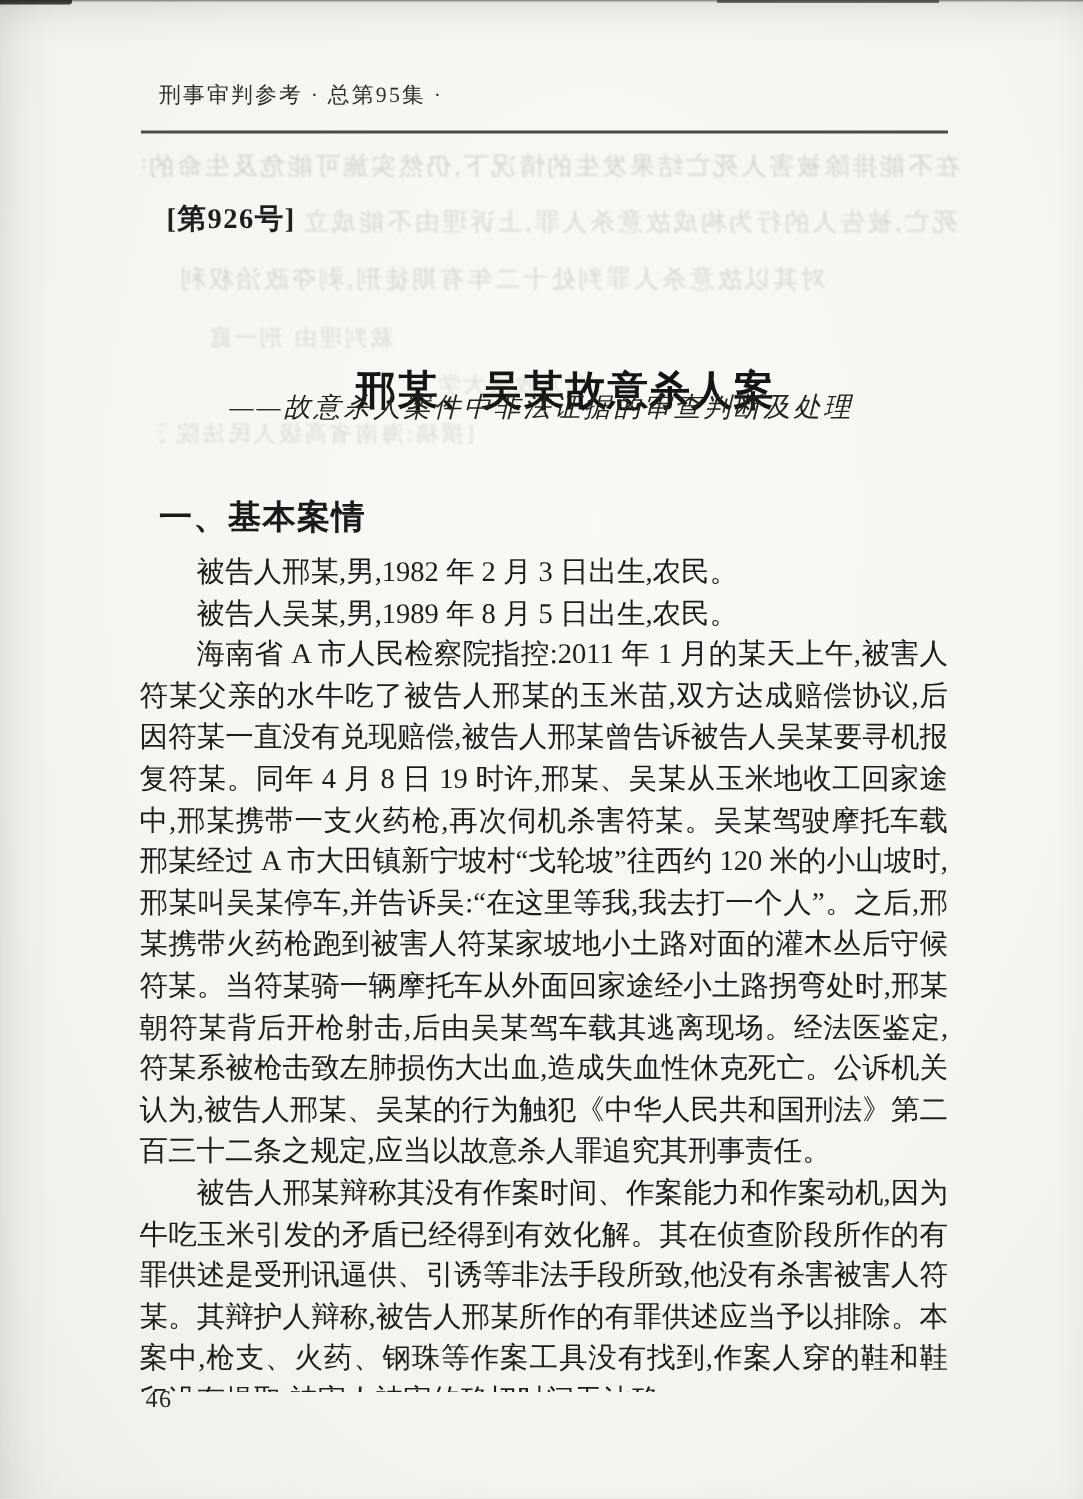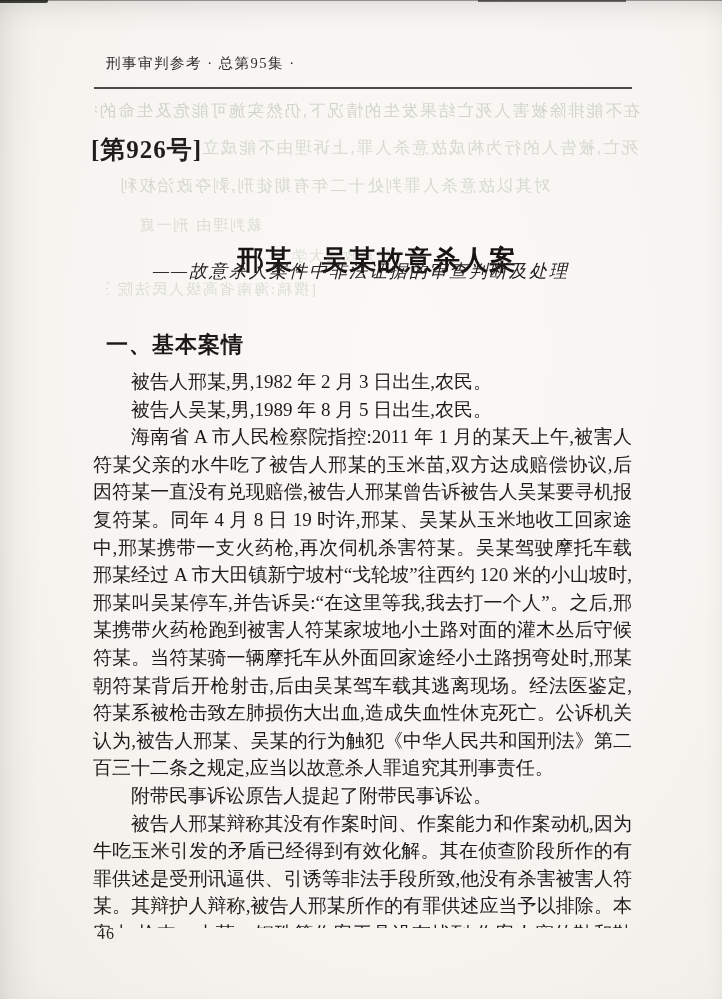--- a/index.html
+++ b/index.html
@@ -55,22 +55,22 @@
     letter-spacing:2px;
   }
   .bt-0 { top:100px;  left:95px;  width:545px; opacity:0.34; }
   .bt-1 { top:137px;  left:200px; width:438px; opacity:0.30; }
   .bt-2 { top:175px;  left:118px; width:432px; opacity:0.30; }
   .bt-3 { top:216px;  left:112px; width:150px; opacity:0.26; font-size:15px; }
   .bt-4 { top:247px;  left:252px; width:140px; opacity:0.24; font-size:15px; }
   .bt-5 { top:280px;  left:106px; width:210px; opacity:0.26; font-size:15px; }
 
   .case-number {
-    position:absolute; top:133px; left:91px;
-    font-size:25px; font-weight:bold; letter-spacing:1px; color:#1f1e1c;
+    position:absolute; top:133px; left:111px;
+    font-size:19px; font-weight:bold; letter-spacing:1px; color:#1f1e1c;
   }
 
   .title {
     position:absolute; top:226px; left:0; width:722px; margin:16px;
     text-align:center;
     font-size:27px; font-weight:bold; letter-spacing:1px; color:#161513;
   }
   .subtitle {
     position:absolute; top:259px; left:0; width:722px;
     text-align:center;
@@ -124,19 +124,18 @@
 
   <h1 class="title">邢某、吴某故意杀人案</h1>
   <div class="subtitle">——故意杀人案件中非法证据的审查判断及处理</div>
 
   <h2 class="section-heading">一、基本案情</h2>
 
   <div class="body-text">
     <p>被告人邢某,男,1982 年 2 月 3 日出生,农民。</p>
     <p>被告人吴某,男,1989 年 8 月 5 日出生,农民。</p>
     <p>海南省 A 市人民检察院指控:2011 年 1 月的某天上午,被害人符某父亲的水牛吃了被告人邢某的玉米苗,双方达成赔偿协议,后因符某一直没有兑现赔偿,被告人邢某曾告诉被告人吴某要寻机报复符某。同年 4 月 8 日 19 时许,邢某、吴某从玉米地收工回家途中,邢某携带一支火药枪,再次伺机杀害符某。吴某驾驶摩托车载邢某经过 A 市大田镇新宁坡村“戈轮坡”往西约 120 米的小山坡时,邢某叫吴某停车,并告诉吴:“在这里等我,我去打一个人”。之后,邢某携带火药枪跑到被害人符某家坡地小土路对面的灌木丛后守候符某。当符某骑一辆摩托车从外面回家途经小土路拐弯处时,邢某朝符某背后开枪射击,后由吴某驾车载其逃离现场。经法医鉴定,符某系被枪击致左肺损伤大出血,造成失血性休克死亡。公诉机关认为,被告人邢某、吴某的行为触犯《中华人民共和国刑法》第二百三十二条之规定,应当以故意杀人罪追究其刑事责任。</p>
-    <p>附带民事诉讼原告人提起了附带民事诉讼。</p>
     <p>被告人邢某辩称其没有作案时间、作案能力和作案动机,因为牛吃玉米引发的矛盾已经得到有效化解。其在侦查阶段所作的有罪供述是受刑讯逼供、引诱等非法手段所致,他没有杀害被害人符某。其辩护人辩称,被告人邢某所作的有罪供述应当予以排除。本案中,枪支、火药、钢珠等作案工具没有找到,作案人穿的鞋和鞋印没有提取,被害人被害的确切时间无法确</p>
   </div>
 
   <div class="page-number">46</div>
 
 </div>
 
 </body></html>

